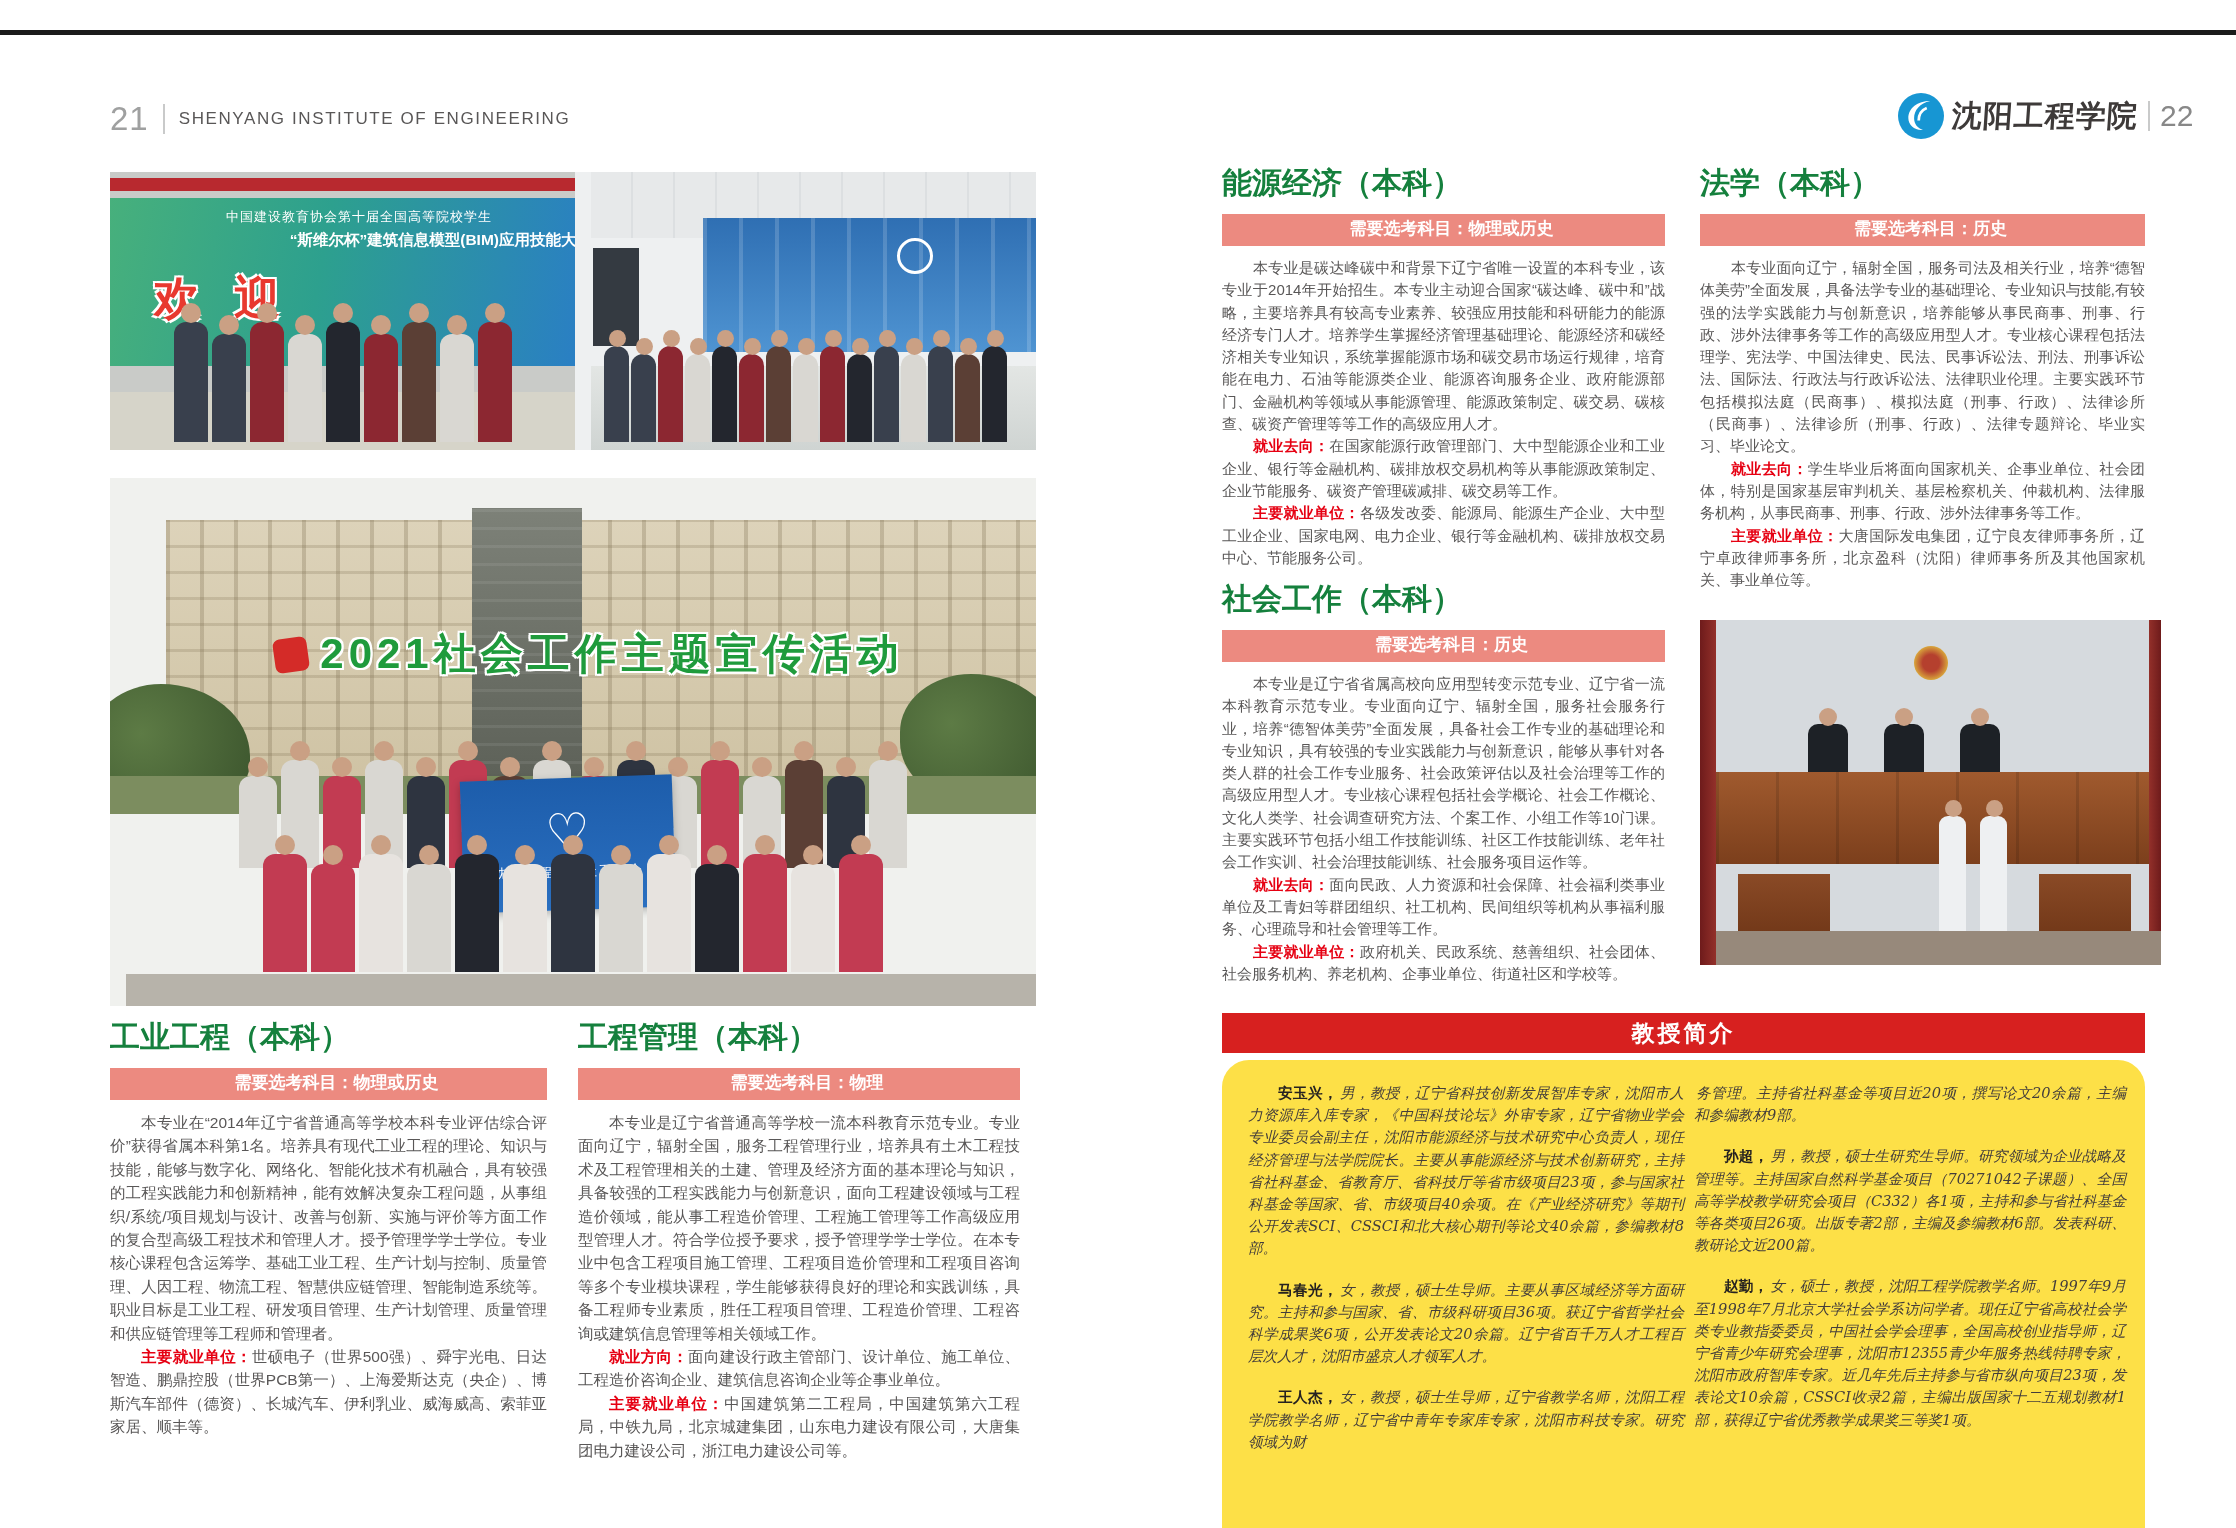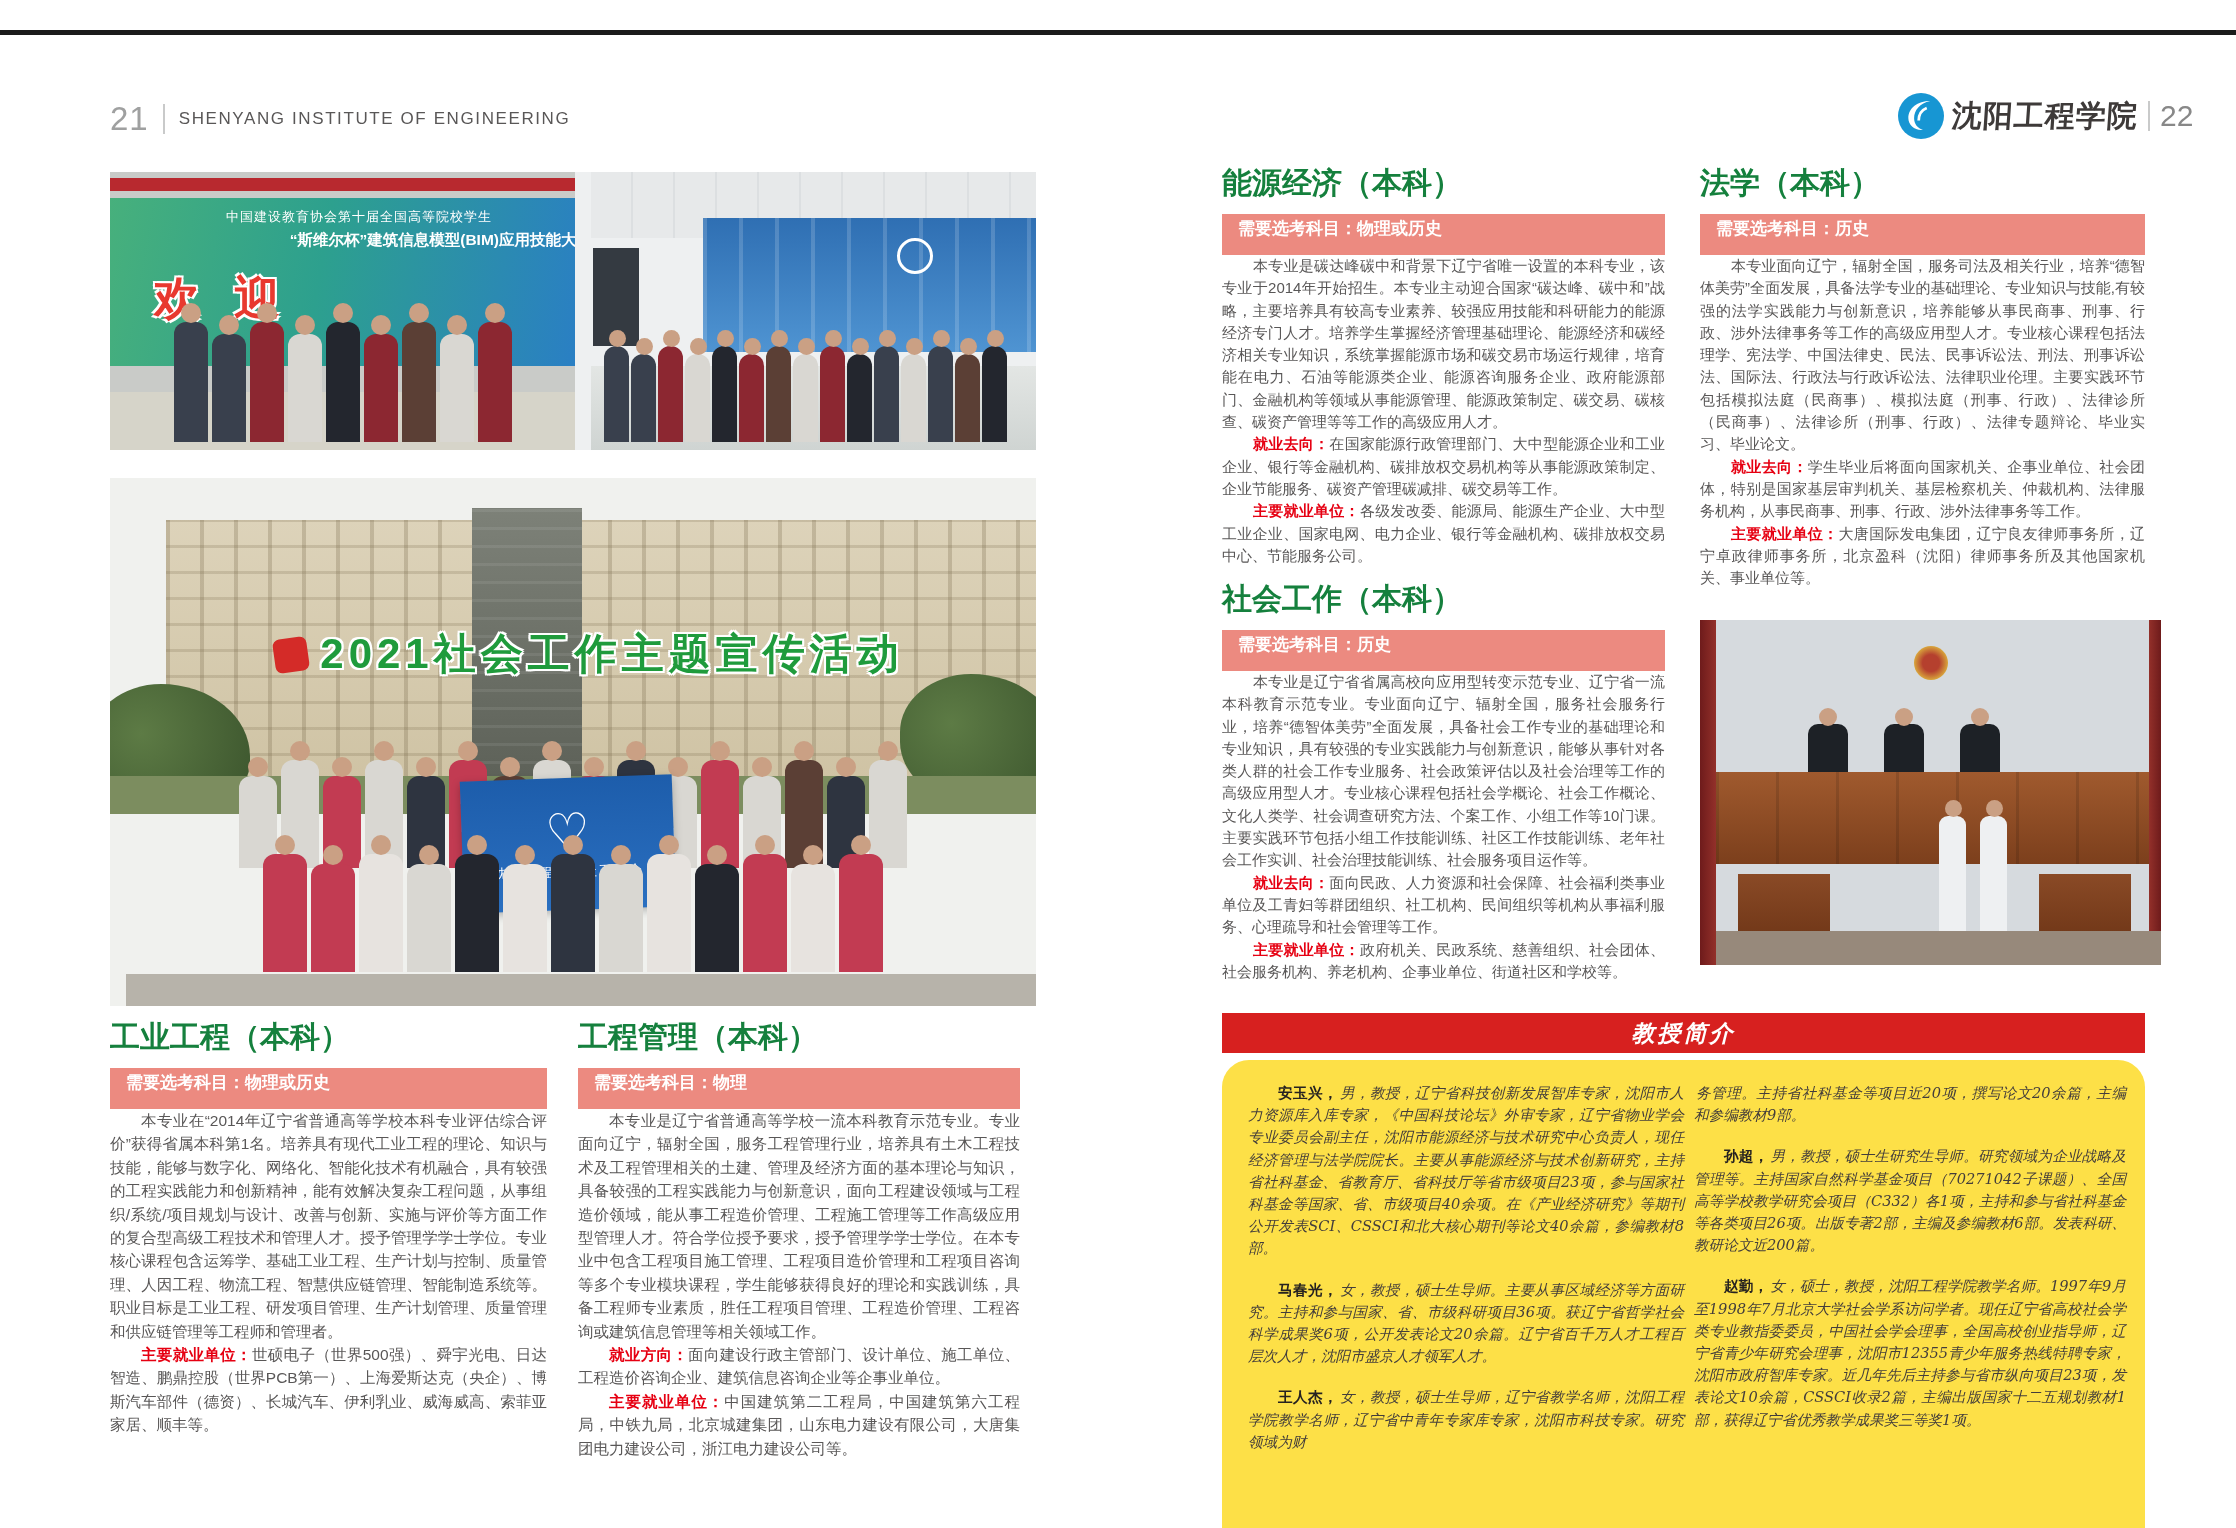--- a/index.html
+++ b/index.html
@@ -15,35 +15,35 @@
   .rp-head{position:absolute;left:1898px;top:90px;height:52px;display:flex;align-items:center;}
   .logo-svg{width:46px;height:46px;}
   .school-name{font-family:"DejaVu Serif",serif;font-weight:bold;font-size:30px;color:#3e3a39;
                margin:0 10px 0 8px;letter-spacing:1px;transform:skewX(-4deg);}
   .rp-sep{width:2px;height:30px;background:#c9caca;margin:0 10px 0 0;}
   .rp-num{font-size:30px;color:#888;font-weight:300;}
 
   
   .section{position:absolute;}
   .sec-title{margin:0 0 14px 0;font-size:30px;line-height:34px;font-weight:bold;color:#15803d;}
-  .sub-bar{height:41px;line-height:30px;background:#ec8a80;color:#fff;font-weight:bold;
-           font-size:17px;padding-left:16px;}
+  .sub-bar{height:32px;line-height:30px;background:#ec8a80;color:#fff;font-weight:bold;
+           font-size:17px;padding-left:16px;margin-bottom:11px;text-align:center;}
   .para{margin:0;font-size:15.5px;line-height:23.4px;color:#595757;text-align:justify;}
   .ind{text-indent:31px;}
   .rp .para{font-size:15px;line-height:22.3px;}
   .lbl{color:#e60012;font-weight:bold;font-style:normal;}
   .s-ind{left:110px;top:1020px;width:437px;}
   .s-mgmt{left:578px;top:1020px;width:442px;}
   .s-energy{left:1222px;top:166px;width:443px;}
   .s-law{left:1700px;top:166px;width:445px;}
   .s-social{left:1222px;top:582px;width:443px;}
 
   
   .prof-banner{position:absolute;left:1222px;top:1013px;width:923px;height:40px;background:#d7201f;
-               color:#fff;font-size:23px;font-weight:bold;text-align:center;line-height:40px;letter-spacing:3px;font-style:italic;}
+               color:#fff;font-size:23px;font-weight:bold;text-align:center;line-height:40px;letter-spacing:3px;}
   .prof-box{position:absolute;left:1222px;top:1060px;width:923px;height:522px;background:#fde047;overflow:hidden;border-radius:27px;}
   .prof-col{position:absolute;top:22px;width:436px;}
   .pc1{left:26px;}
   .pc2{left:472px;width:432px;}
   .bio{font-family:"DejaVu Serif",serif;font-style:italic;font-size:14.6px;line-height:22.2px;
        color:#433d3b;text-align:justify;text-indent:30px;margin:0 0 19px 0;}
   .bio b{font-style:normal;color:#262220;margin-right:2px;font-family:"Liberation Sans",sans-serif;}
   .bio.cont{text-indent:0;}
 
   

